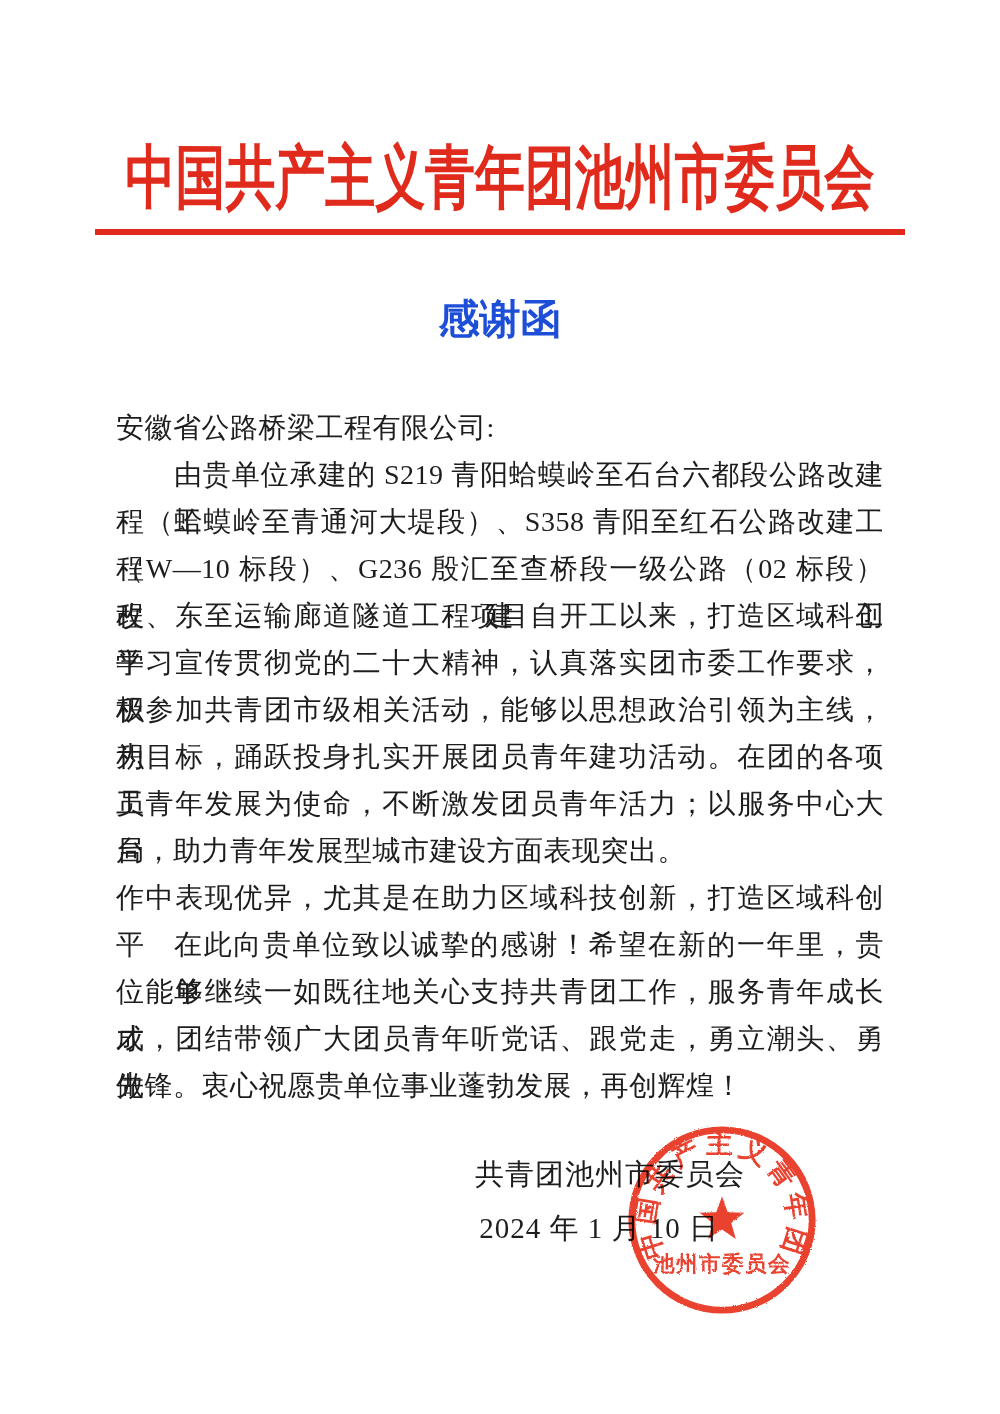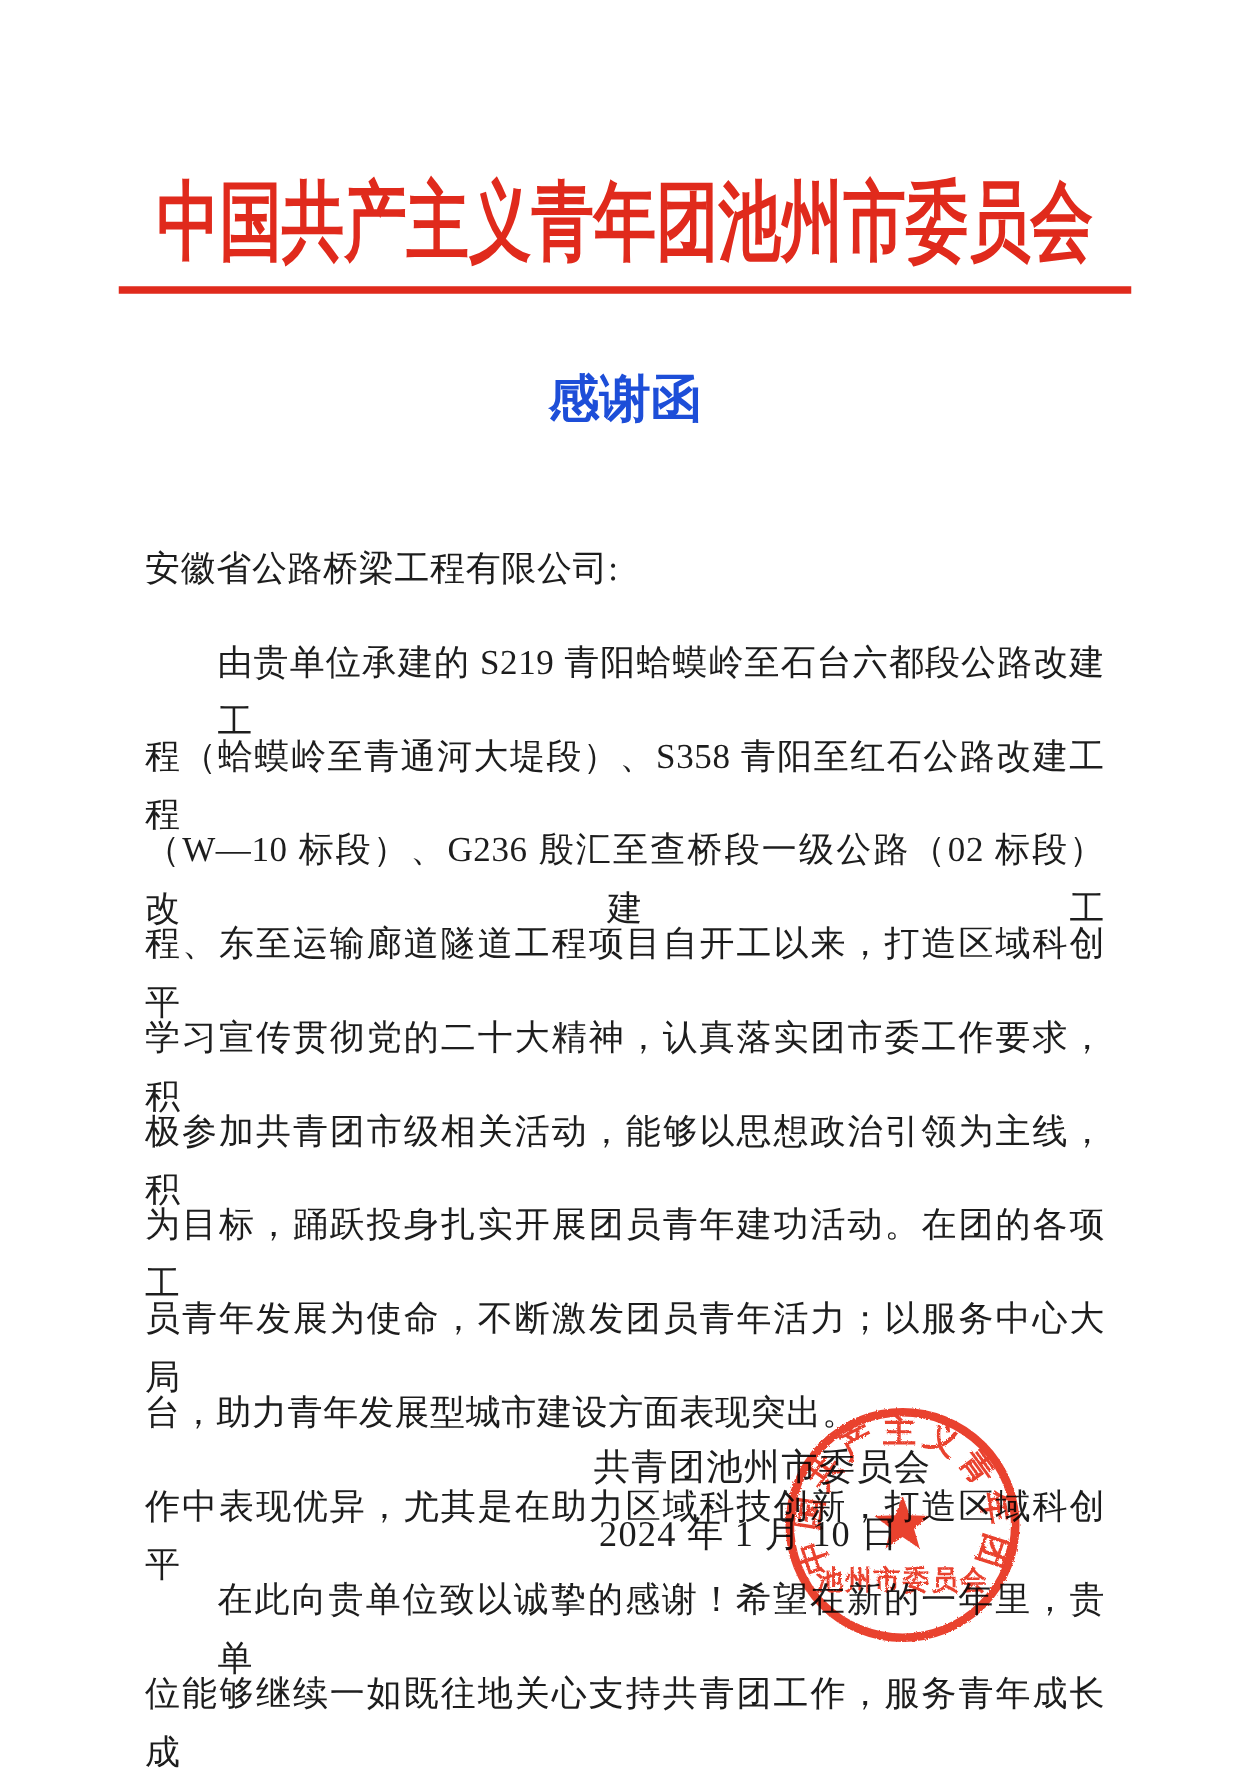--- a/index.html
+++ b/index.html
@@ -33,21 +33,20 @@
     color:#1d4ed8;
   }
   .body-text{
     position:absolute;top:404px;left:116px;width:768px;
     font-size:28px;
   }
   .body-text .line{
     height:47px;line-height:47px;
     text-align:justify;
     letter-spacing:0.5px;
-    margin-top:28px;
   }
   .body-text .line.fill{ text-align-last:justify; }
   .body-text .line.indent{ padding-left:58px; }
   .signature{
     position:absolute;top:1150px;right:167px;
     font-size:29px;line-height:48px;letter-spacing:1px;text-align:right;
   }
   .sig-date{
     position:absolute;top:1204px;right:193px;
     font-size:29px;line-height:48px;letter-spacing:1px;

